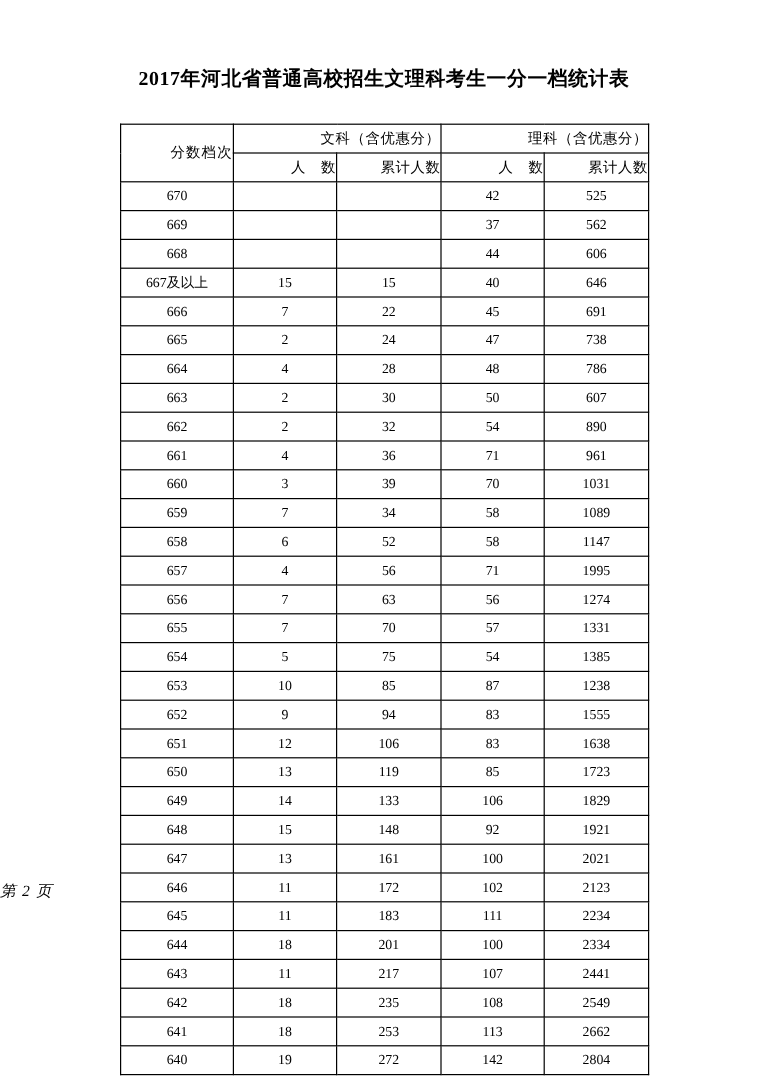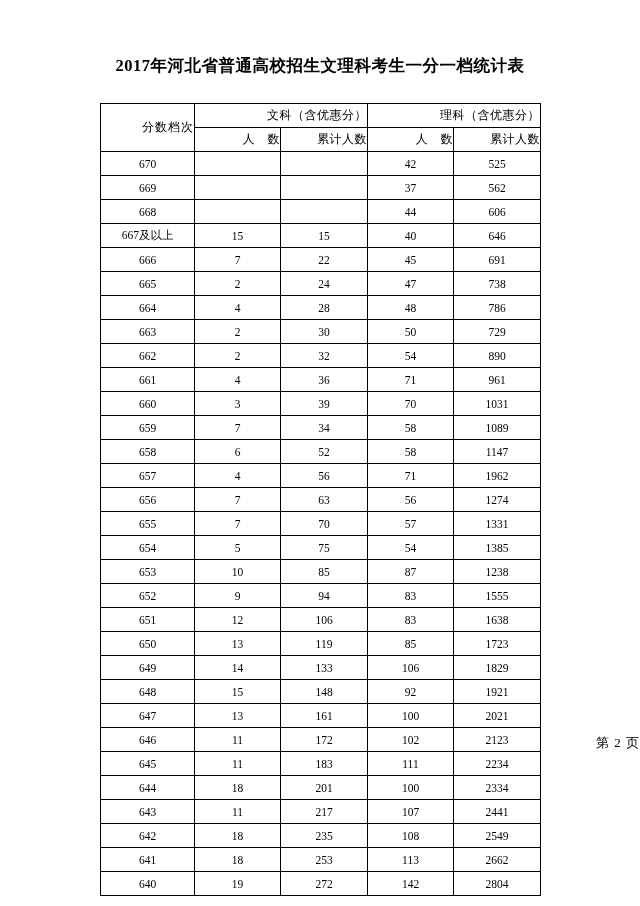--- a/index.html
+++ b/index.html
@@ -78,24 +78,25 @@
   }
   tbody td {
     font-size: 11.5px;
     height: 22.2px;
   }
   .footer {
     position: absolute;
     left: 0;
     right: 0;
     bottom: 34px;
-    text-align: right;
+    text-align: left;
     font-size: 13px;
     letter-spacing: 1px;
     font-family: "Liberation Serif", serif;
+    font-style: italic;
   }
 </style>
 </head>
 <body>
 
 <div class="page">
 
   <h1 class="doc-title">2017年河北省普通高校招生文理科考生一分一档统计表</h1>
 
   <div class="table-wrap">
@@ -168,21 +169,21 @@
             <td>4</td>
             <td>28</td>
             <td>48</td>
             <td>786</td>
           </tr>
           <tr>
             <td>663</td>
             <td>2</td>
             <td>30</td>
             <td>50</td>
-            <td>729</td>
+            <td>607</td>
           </tr>
           <tr>
             <td>662</td>
             <td>2</td>
             <td>32</td>
             <td>54</td>
             <td>890</td>
           </tr>
           <tr>
             <td>661</td>
@@ -210,21 +211,21 @@
             <td>6</td>
             <td>52</td>
             <td>58</td>
             <td>1147</td>
           </tr>
           <tr>
             <td>657</td>
             <td>4</td>
             <td>56</td>
             <td>71</td>
-            <td>1962</td>
+            <td>1995</td>
           </tr>
           <tr>
             <td>656</td>
             <td>7</td>
             <td>63</td>
             <td>56</td>
             <td>1274</td>
           </tr>
           <tr>
             <td>655</td>

